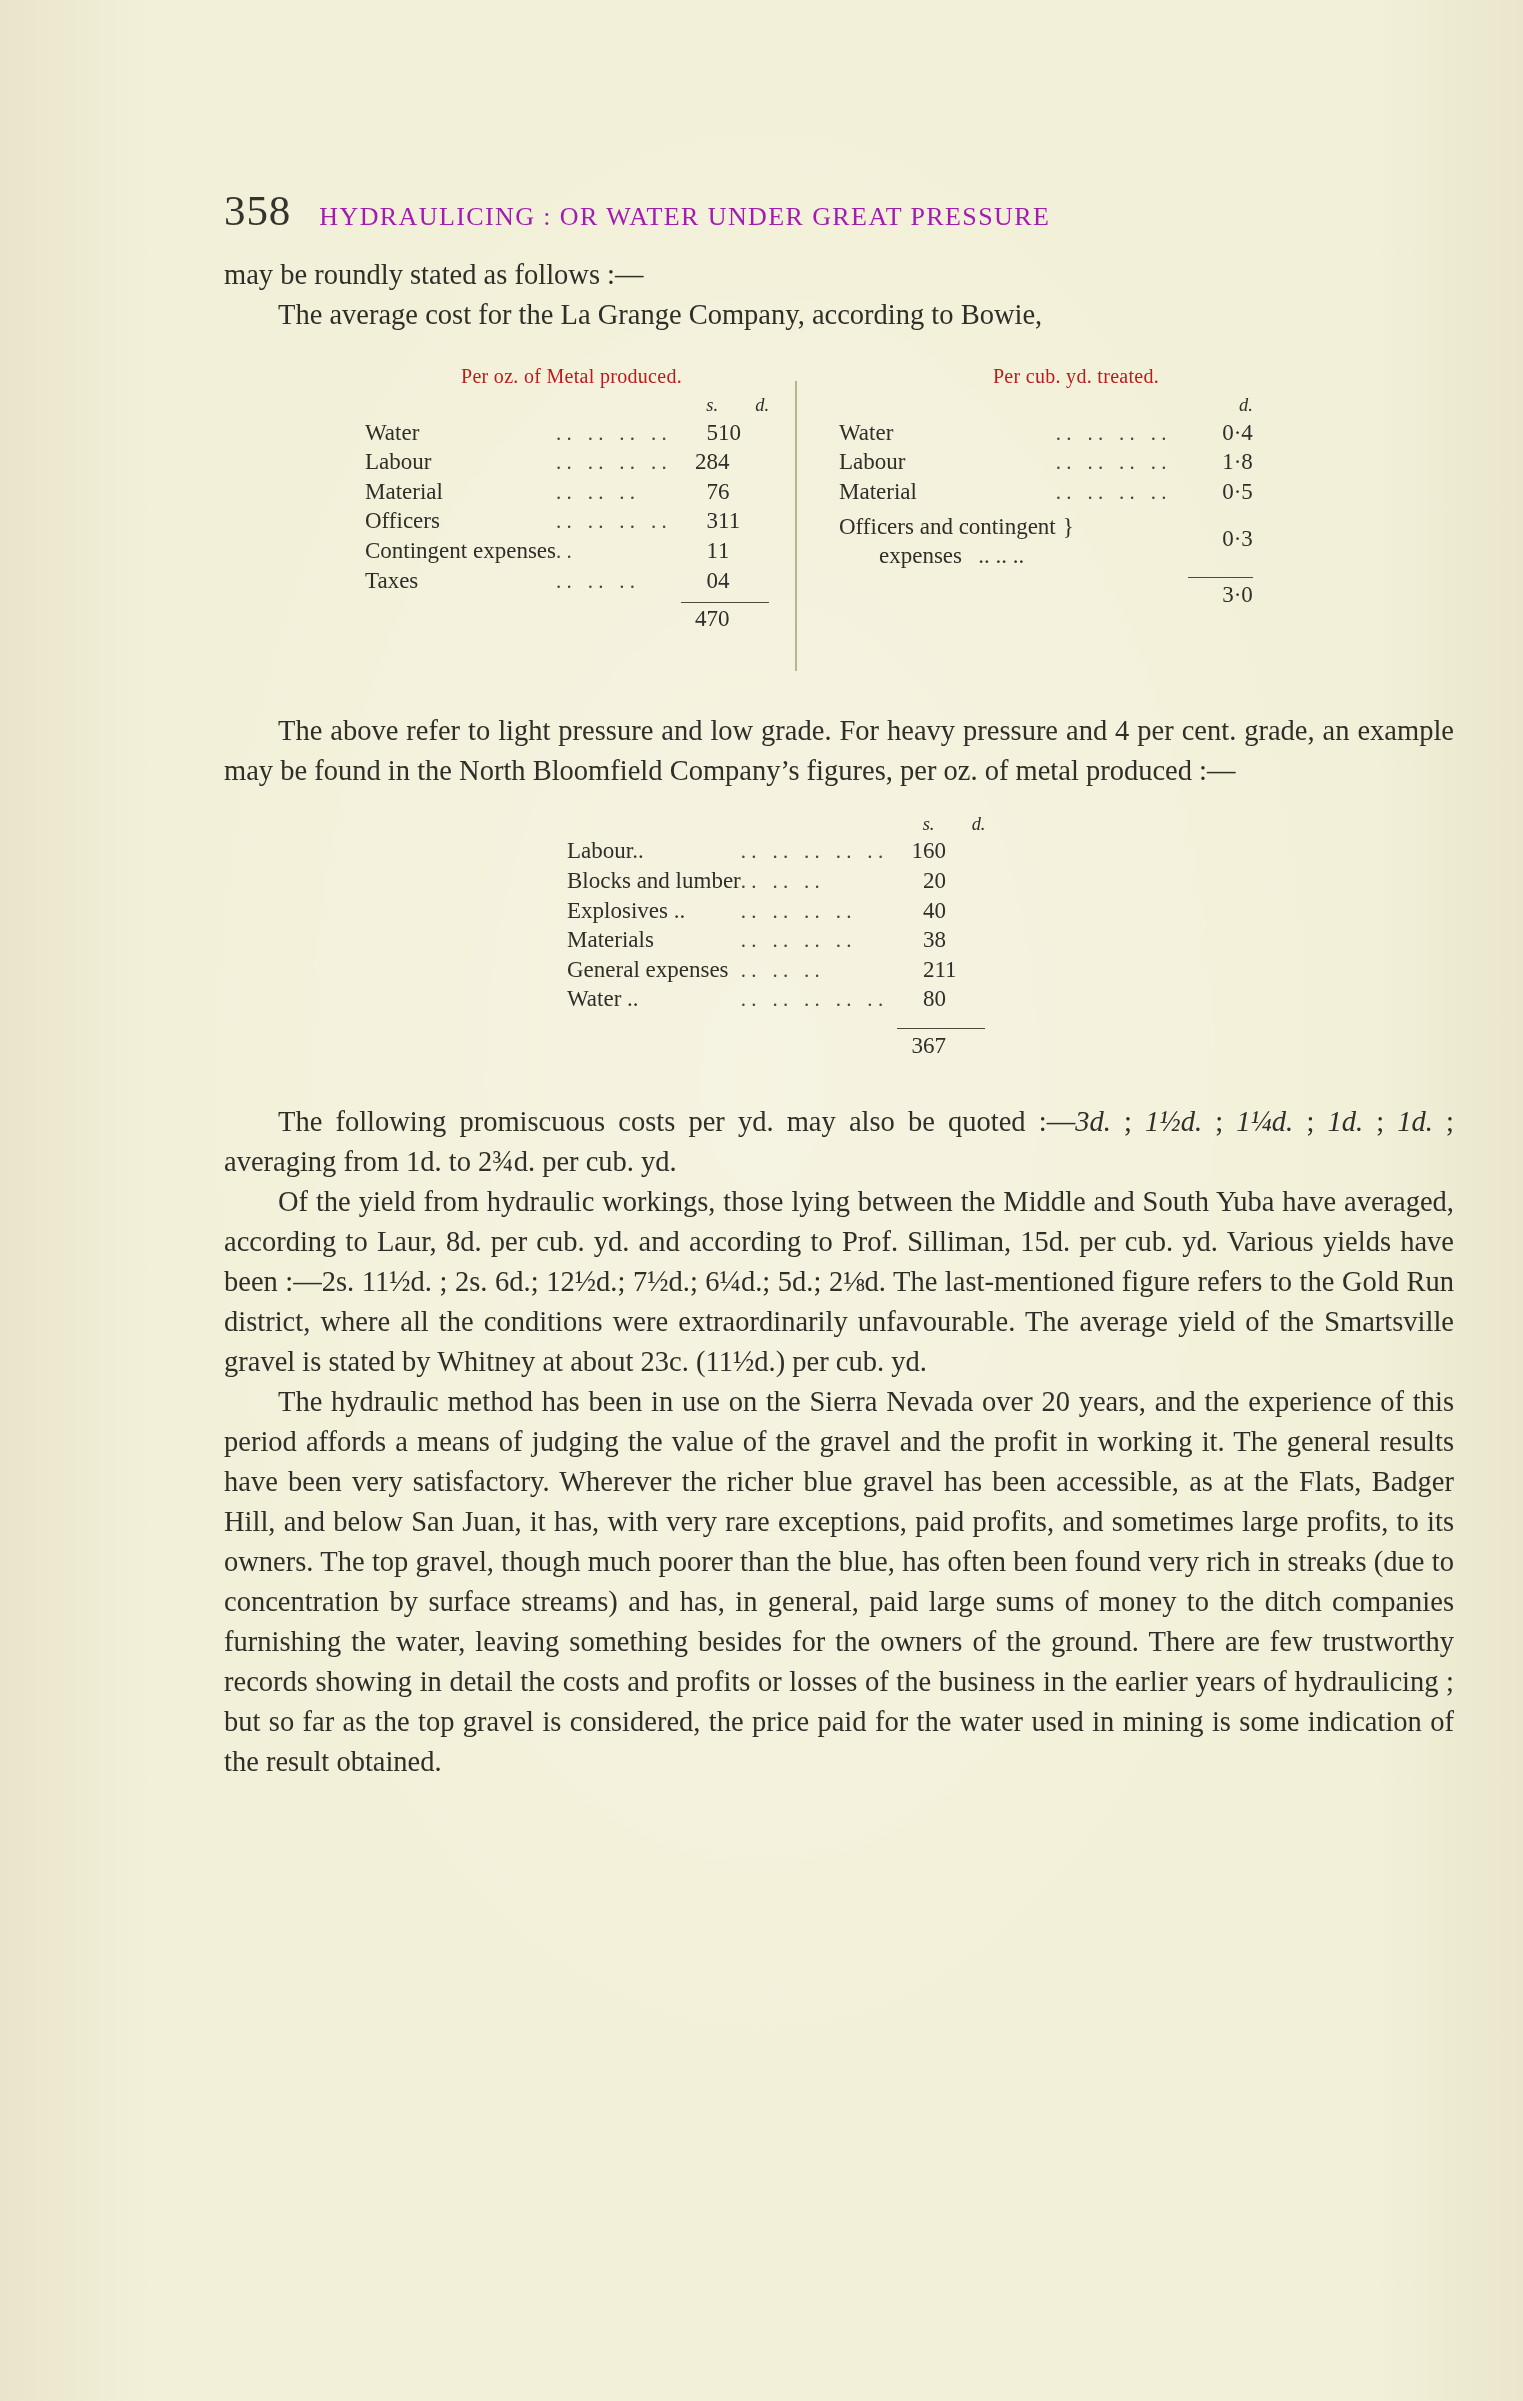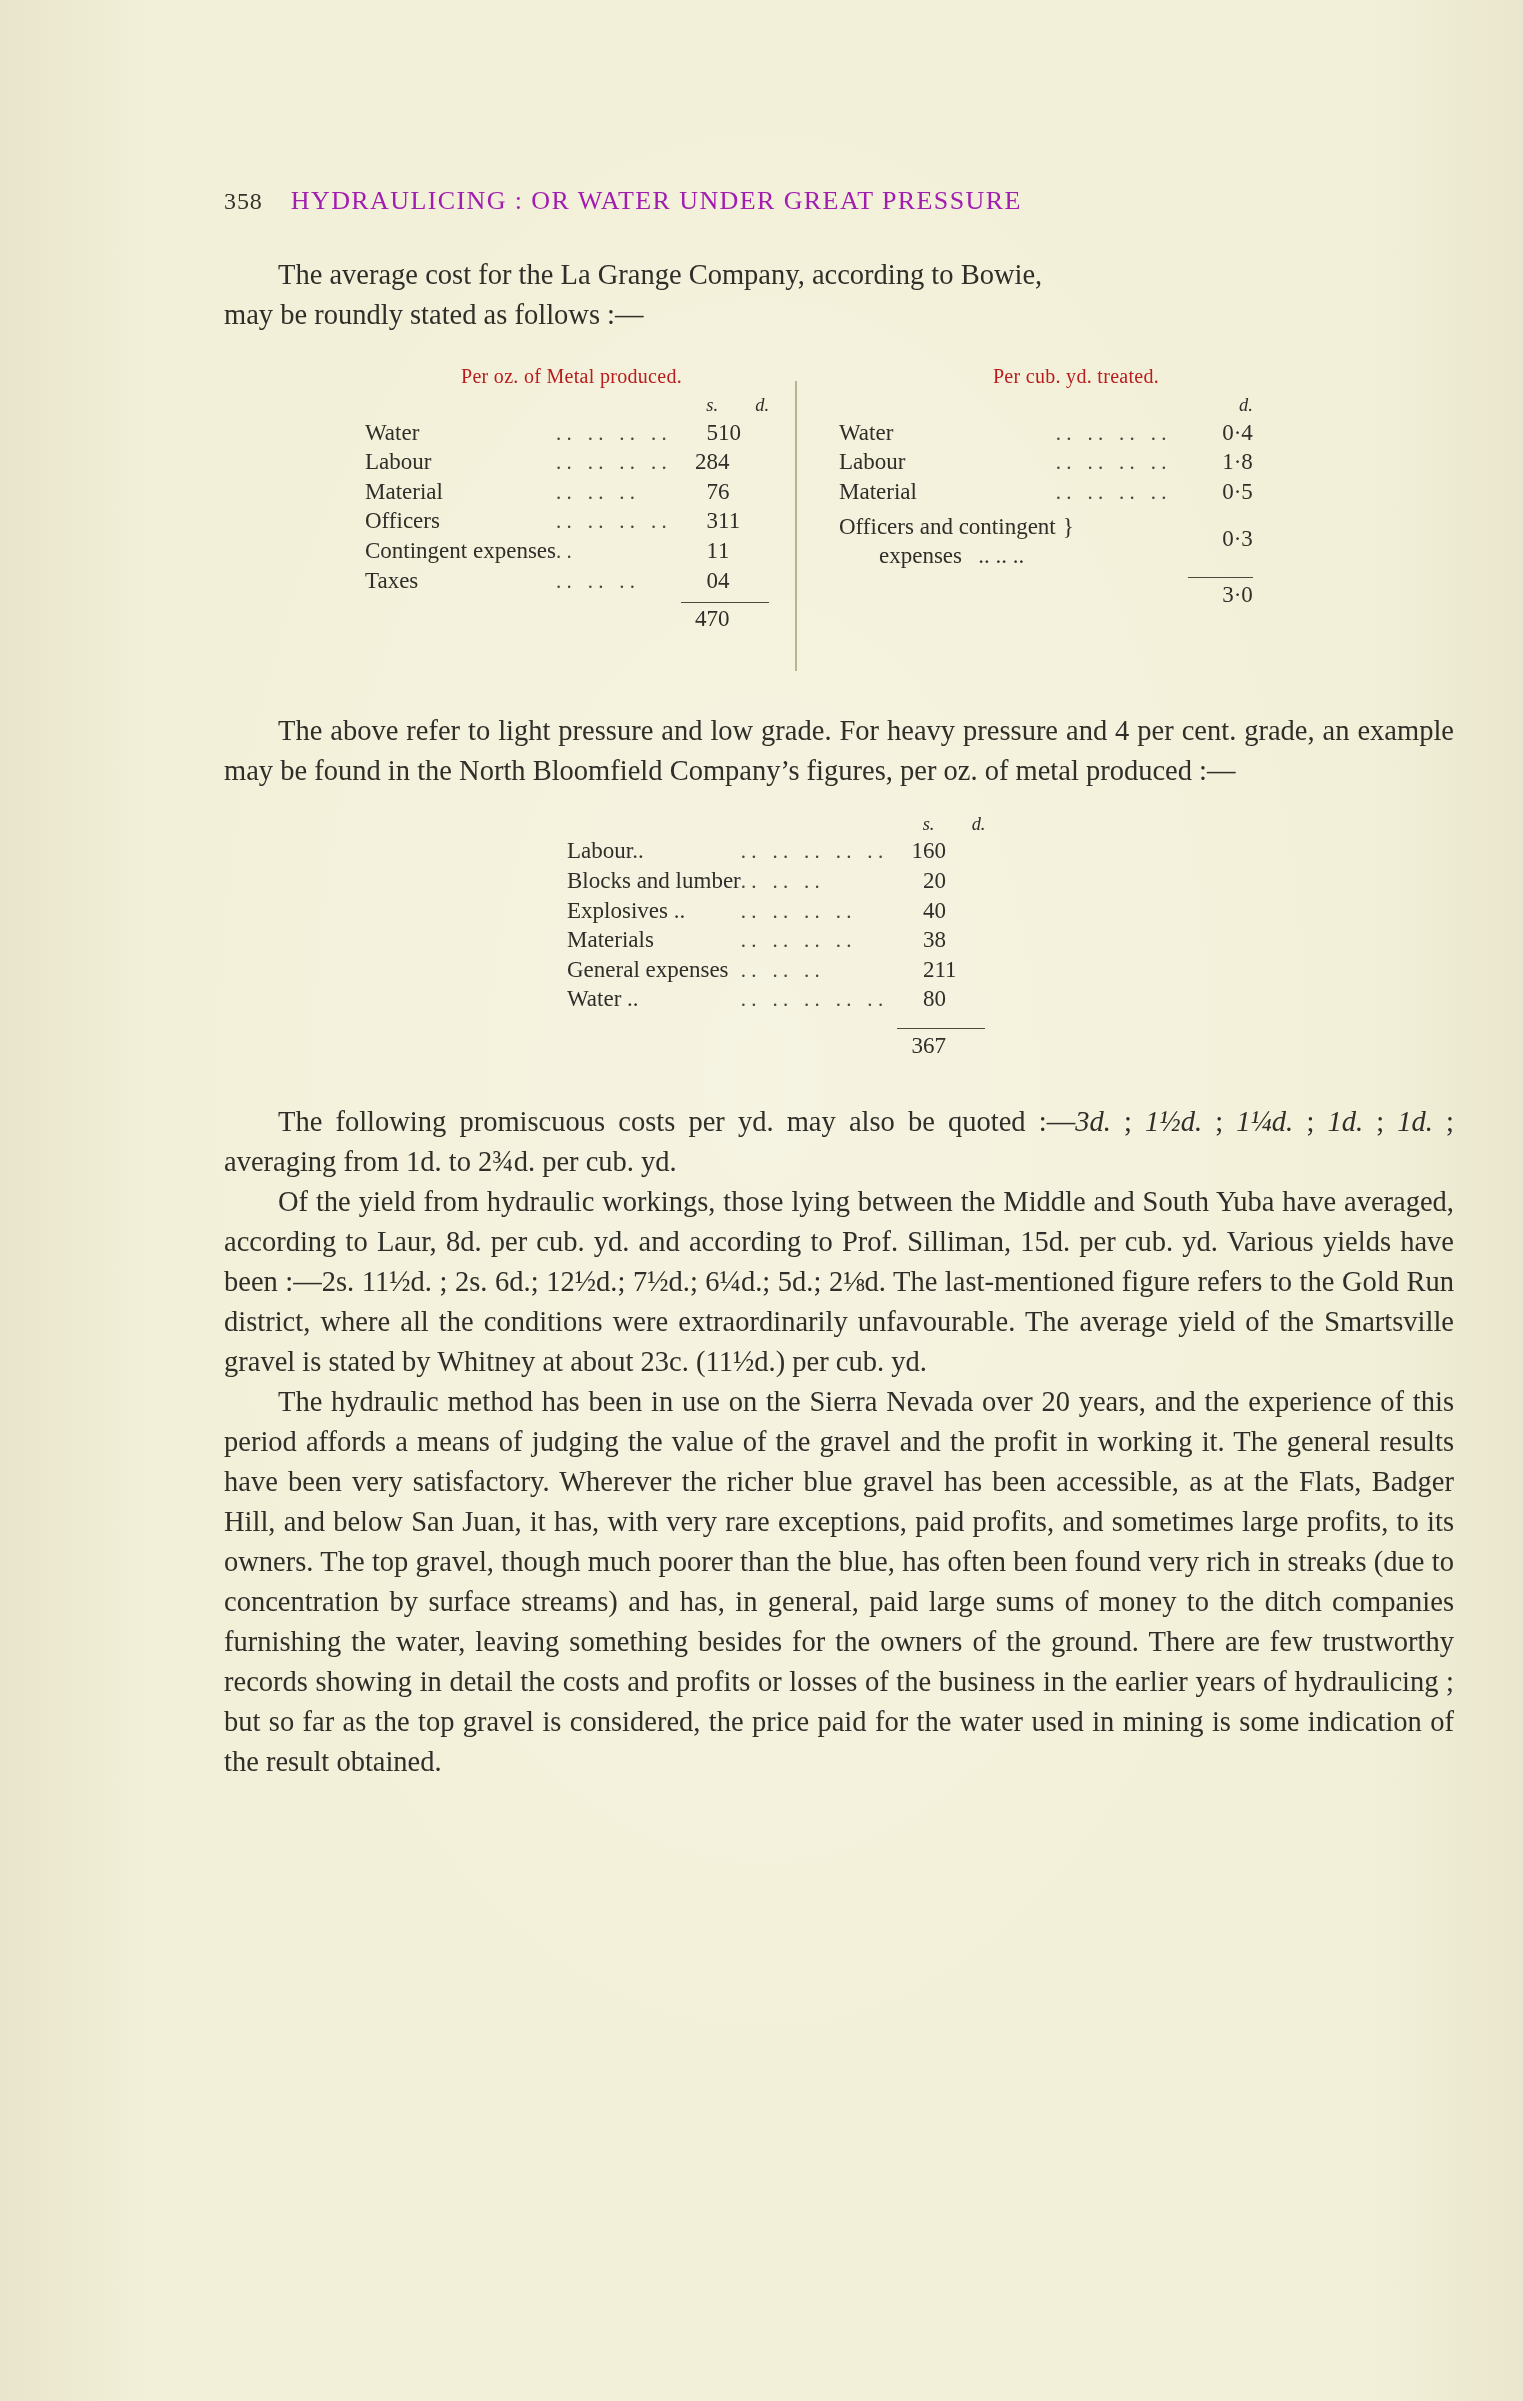--- a/index.html
+++ b/index.html
@@ -35,21 +35,21 @@
 
   
   .runhead {
     position: absolute;
     top: 186px;
     left: 224px;
     width: 1230px;
     white-space: nowrap;
   }
   .folio {
-    font-size: 24px;
+    font-size: 43px;
     letter-spacing: 0.9px;
     color: #34332c;
   }
   .runtitle {
     font-size: 26px;
     letter-spacing: 1.4px;
     color: #a21caf;
     margin-left: 24.6px;
   }
 
@@ -169,22 +169,22 @@
 <div class="page">
 
   <div class="runhead">
     <span class="folio">358</span>
     <span class="runtitle">HYDRAULICING : OR WATER UNDER GREAT PRESSURE</span>
   </div>
 
   <div class="content" style="top:255px;">
 
     <div class="para">
+      <span style="display:block;">may be roundly stated as follows :—</span>
       <span style="display:block; text-indent:54px;">The average cost for the La Grange Company, according to Bowie,</span>
-      <span style="display:block;">may be roundly stated as follows :—</span>
     </div>
 
     <div class="twotables">
 
       <div class="divider"></div>
 
       <div class="tbl-left">
         <div class="tbl-cap">Per oz. of Metal produced.</div>
         <table class="cost">
           <tbody>

